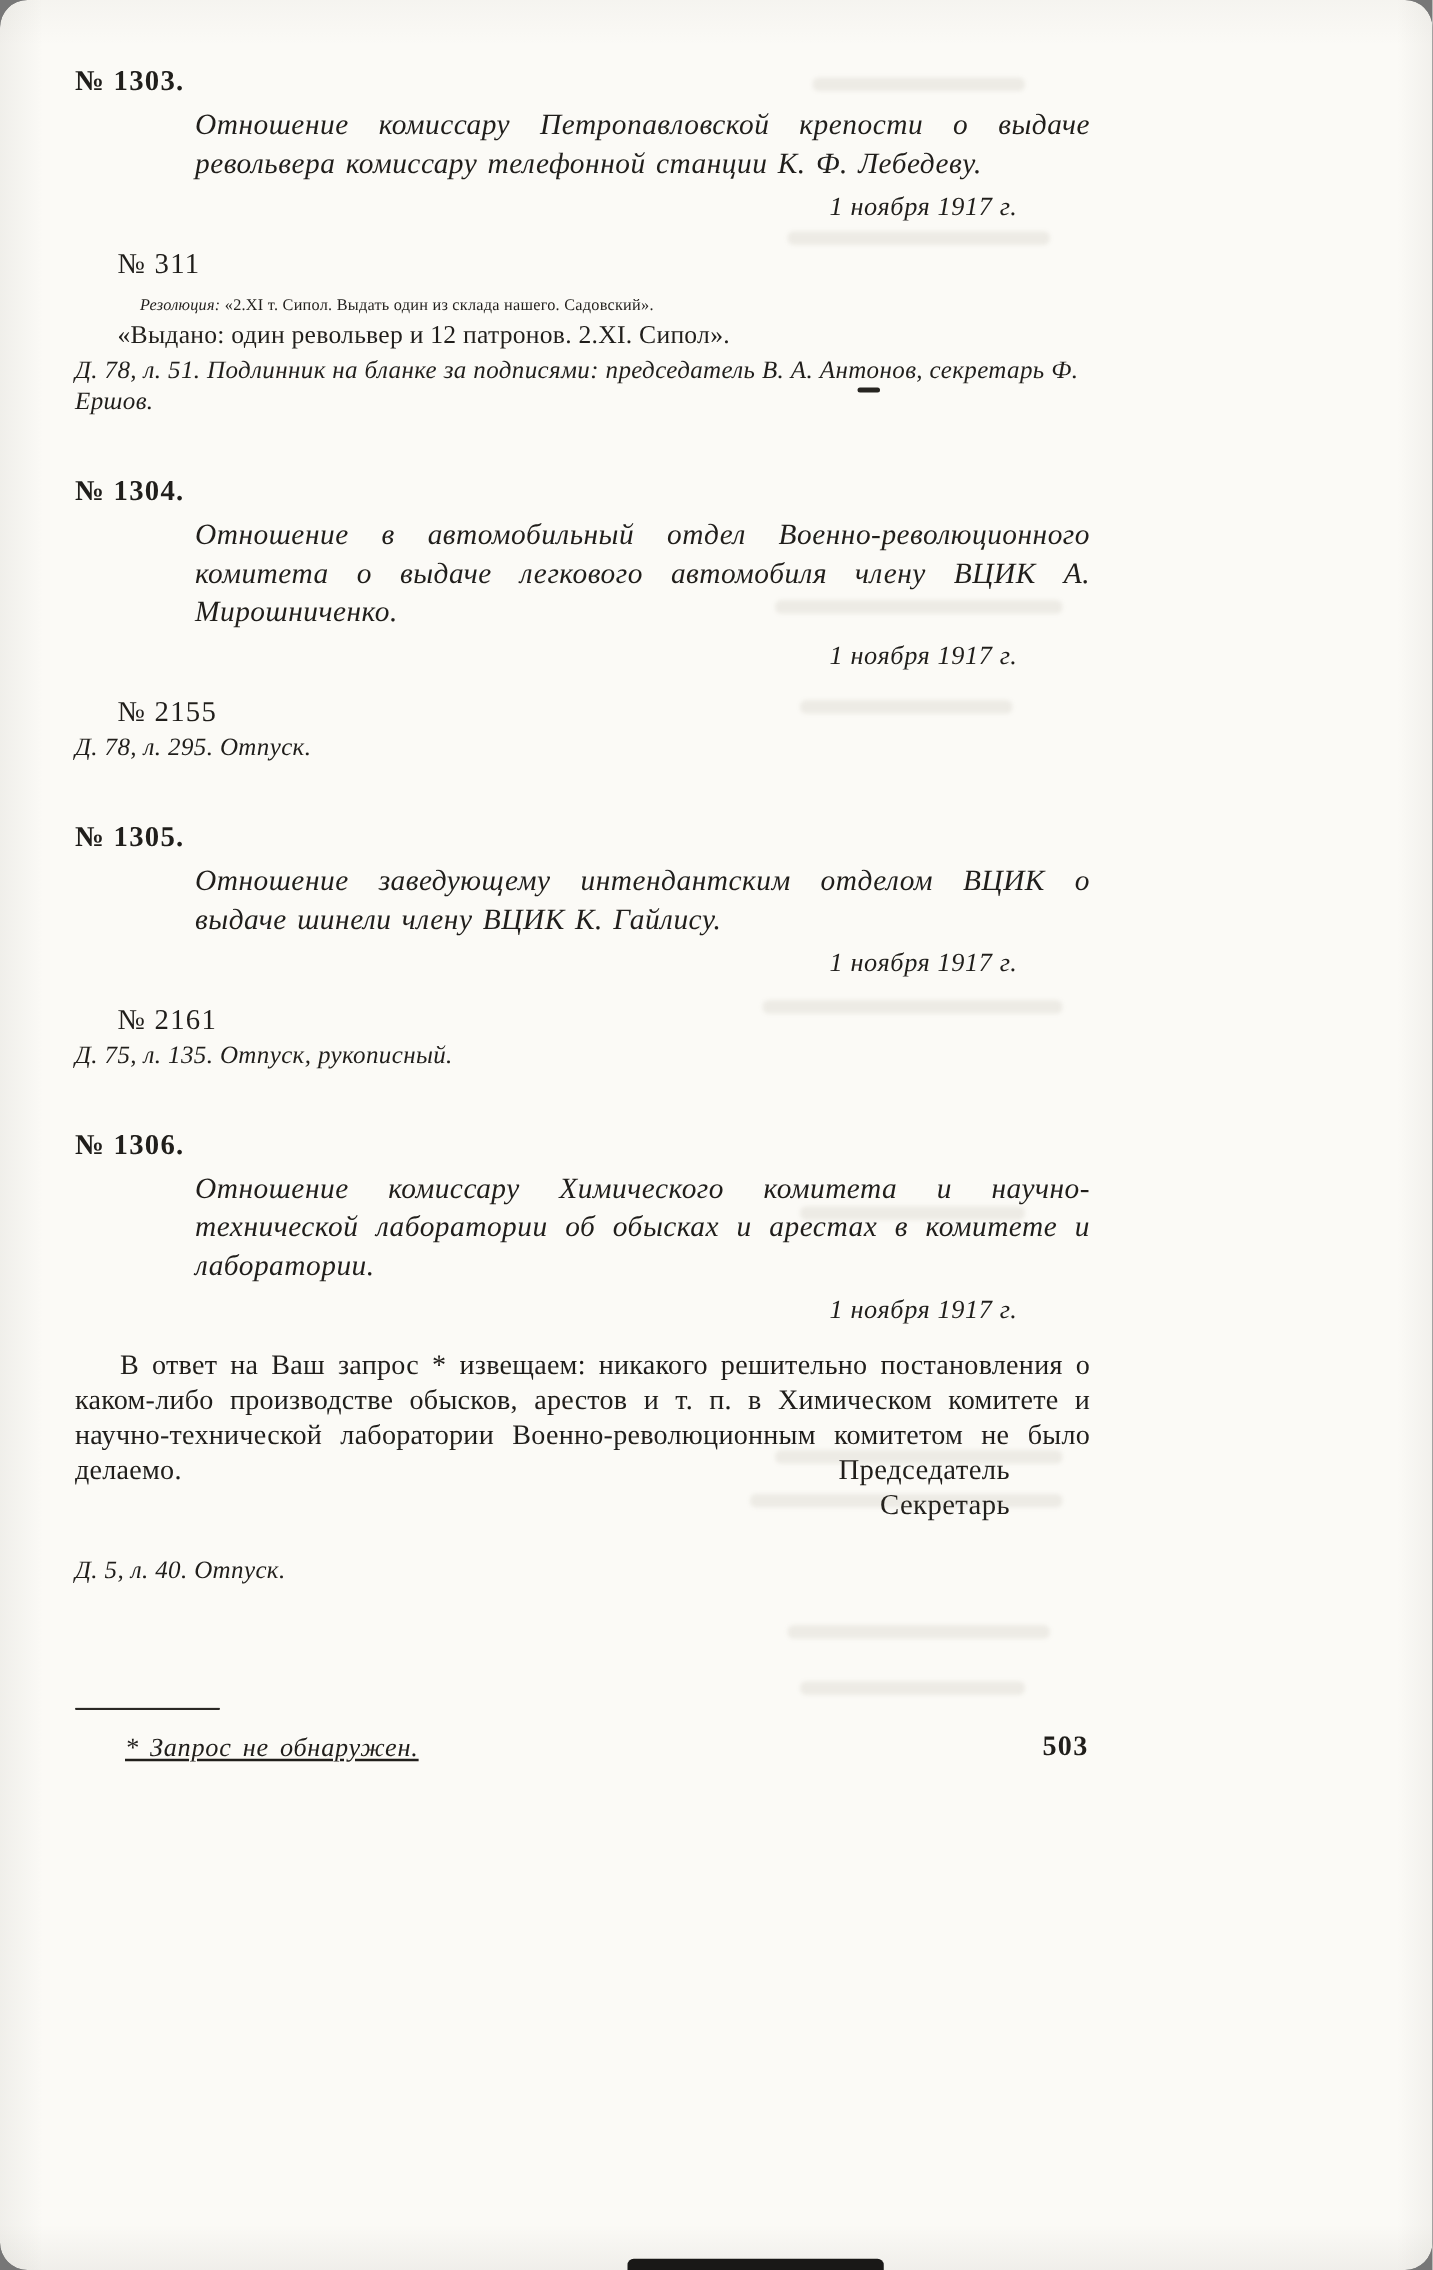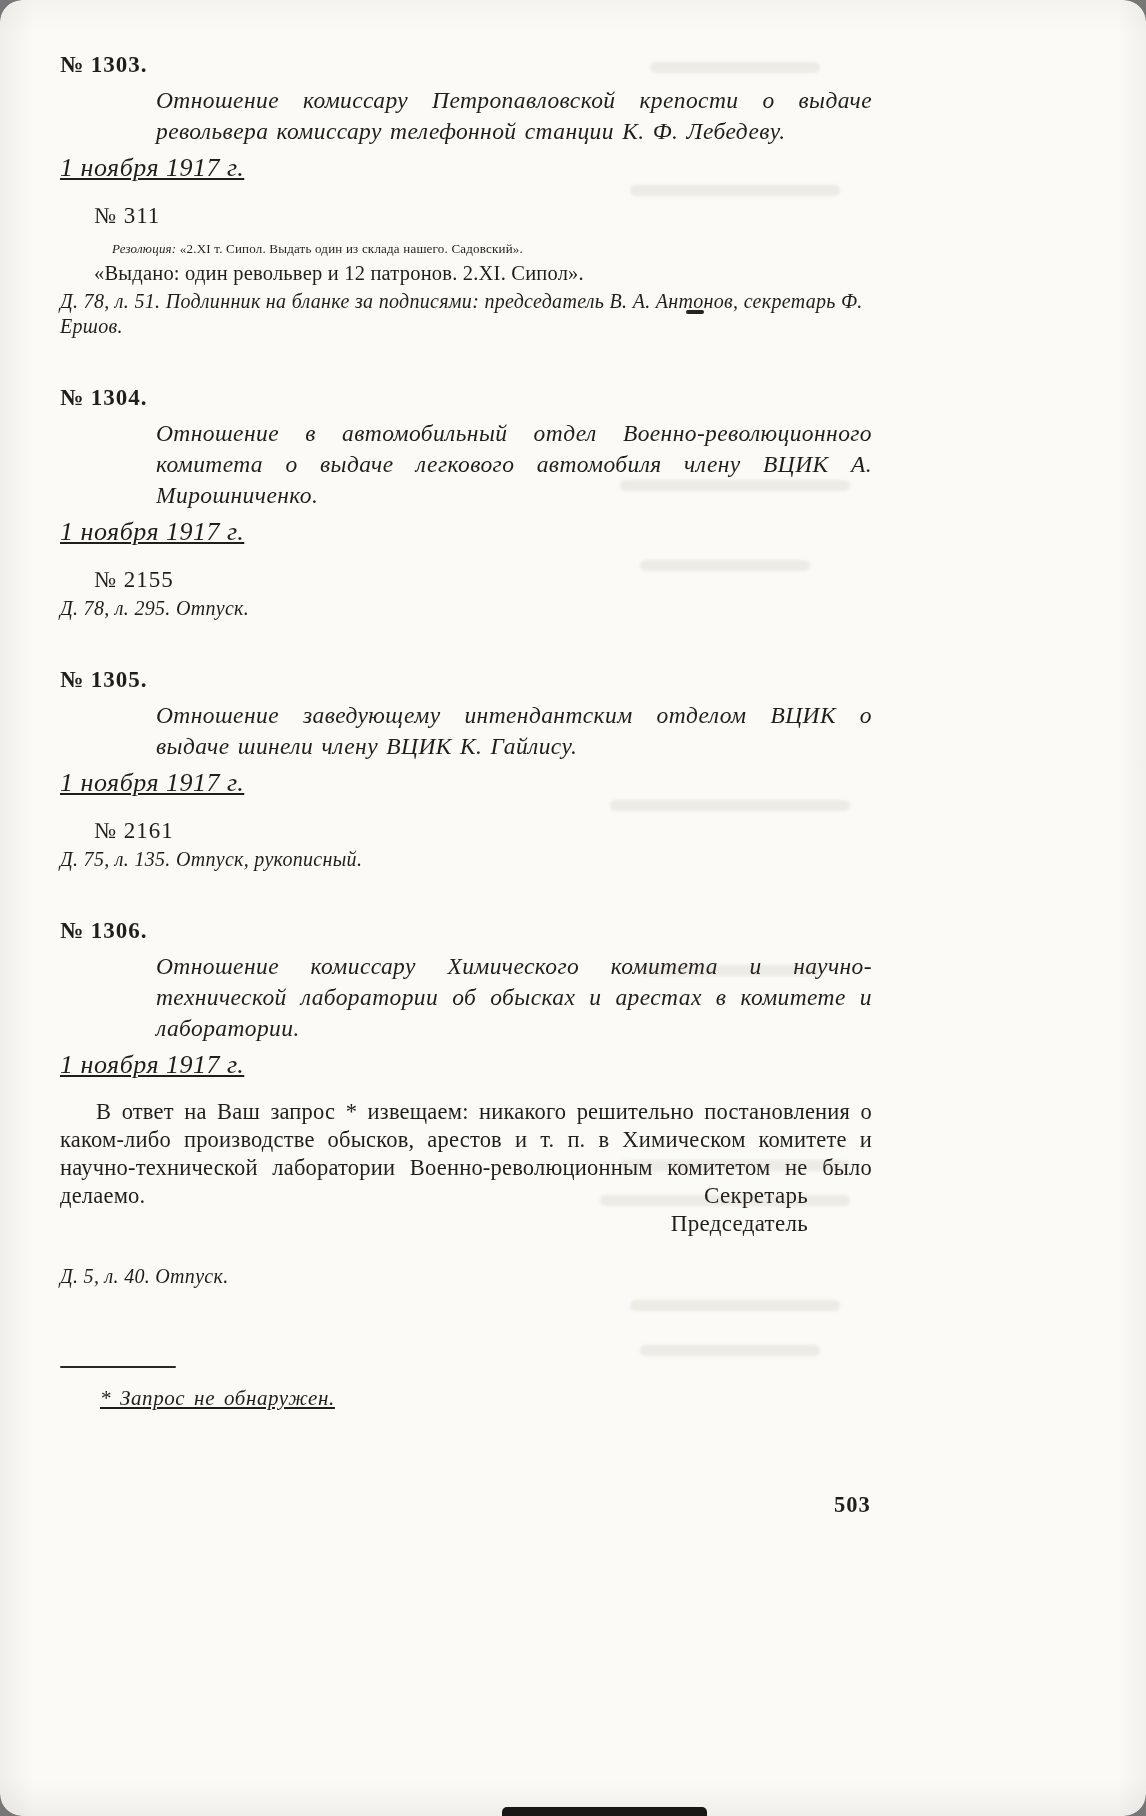--- a/index.html
+++ b/index.html
@@ -38,26 +38,25 @@
     line-height: 31px;
     padding-left: 96px;
     margin-top: 7px;
     text-align: justify;
     text-align-last: left;
     letter-spacing: 0.4px;
     word-spacing: 2px;
   }
   .entry-date {
     font-style: italic;
-    font-size: 26px;
-    text-align: left;
+    font-size: 21px;
+    text-align: right;
     padding-right: 58px;
     margin-top: 6px;
     letter-spacing: 0.5px;
-    text-decoration: underline;
   }
   .doc-number {
     font-size: 23px;
     margin-left: 34px;
     margin-top: 20px;
     letter-spacing: 1px;
   }
   .resolution {
     font-size: 13px;
     line-height: 25px;
@@ -110,21 +109,21 @@
     top: 1386px;
     font-style: italic;
     font-size: 21px;
     letter-spacing: 0.6px;
     word-spacing: 3px;
     text-decoration: underline;
   }
   .page-number {
     position: absolute;
     left: 834px;
-    top: 1492px;
+    top: 1384px;
     font-size: 22.5px;
     font-weight: bold;
     letter-spacing: 1px;
   }
   
   .stray-dash {
     position: absolute;
     left: 686px;
     top: 310px;
     width: 18px;
@@ -185,22 +184,22 @@
       <div class="doc-number">№ 2161</div>
       <p class="reference">Д. 75, л. 135. Отпуск, рукописный.</p>
     </section>
 
     <section class="entry">
       <div class="entry-number">№ 1306.</div>
       <p class="entry-title">Отношение комиссару Химического комитета и научно-технической лаборатории об обысках и арестах в комитете и лаборатории.</p>
       <div class="entry-date">1 ноября 1917 г.</div>
       <p class="body-text">В ответ на Ваш запрос * извещаем: никакого решительно постановления о каком-либо производстве обысков, арестов и т. п. в Химическом комитете и научно-технической лаборатории Военно-революционным комитетом не было делаемо.</p>
       <div class="signatures">
+        <div>Председатель</div>
         <div>Секретарь</div>
-        <div>Председатель</div>
       </div>
       <p class="reference spaced">Д. 5, л. 40. Отпуск.</p>
     </section>
 
   </div>
 
   <div class="footnote-rule"></div>
   <div class="footnote">* Запрос не обнаружен.</div>
 
   <div class="page-number">503</div>

